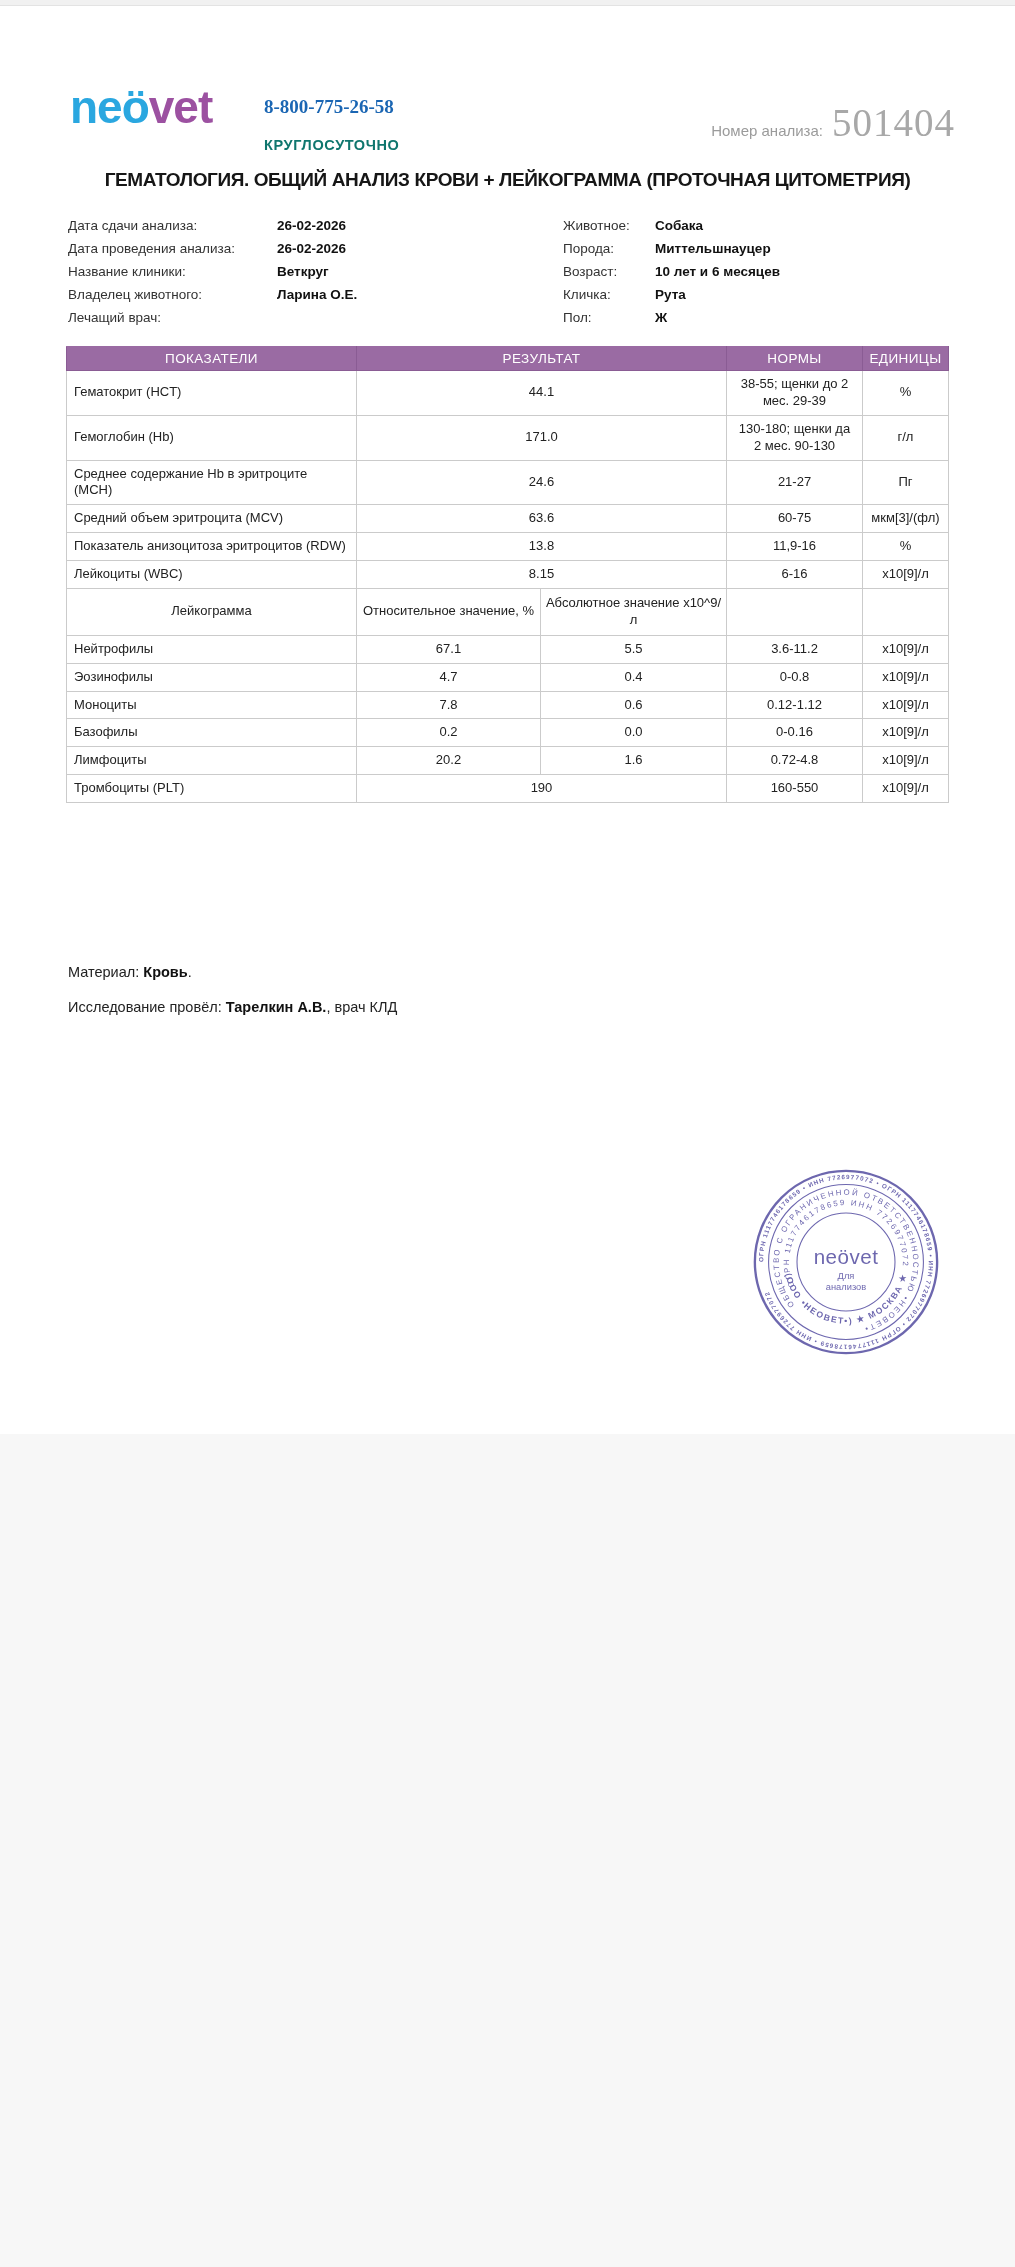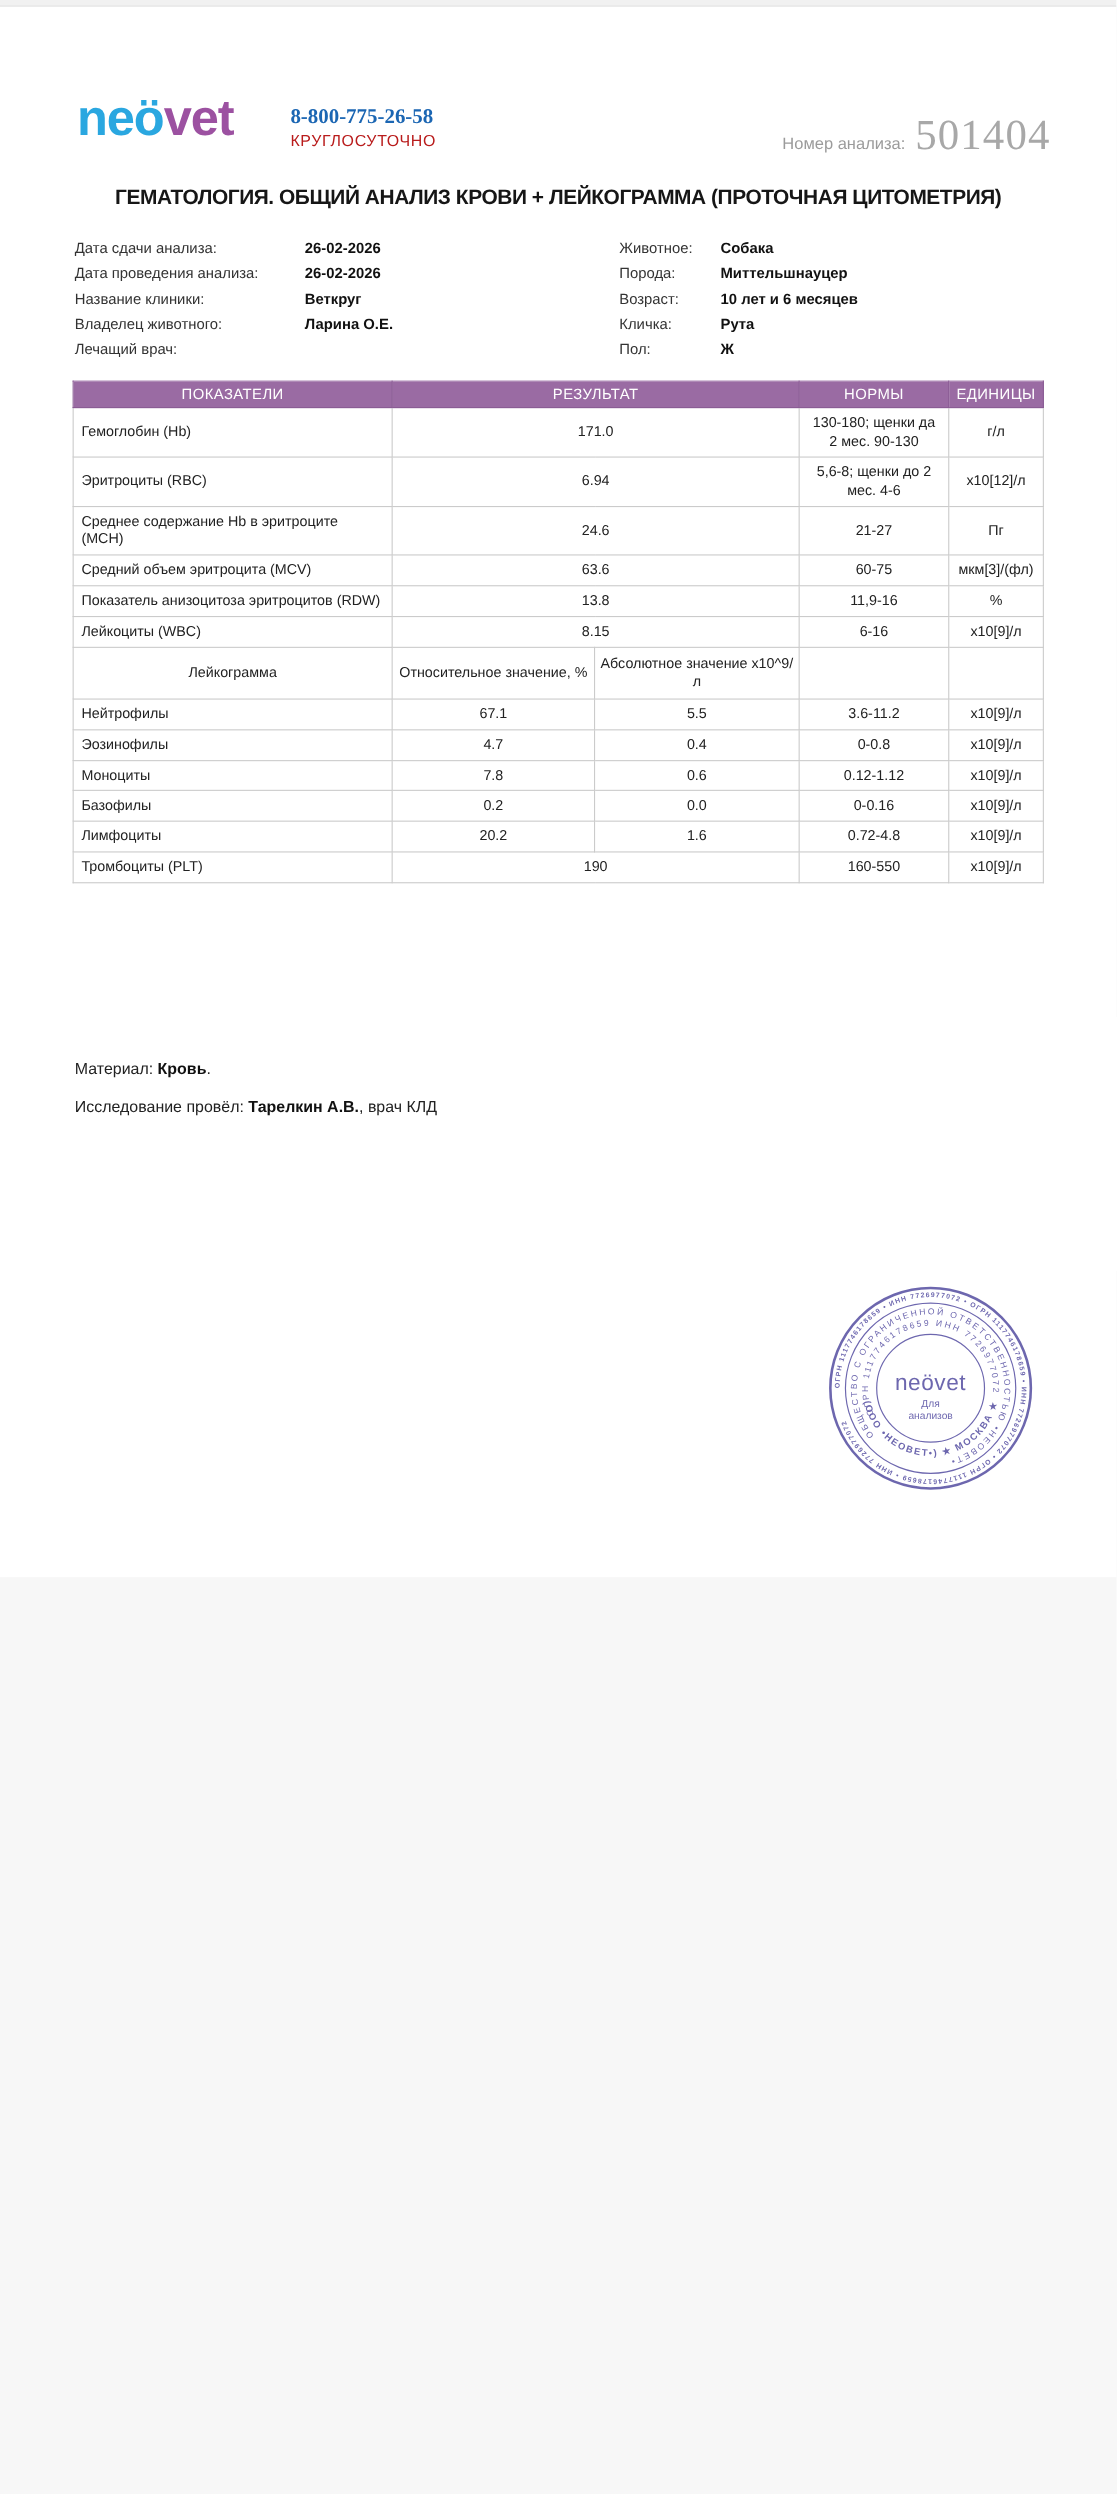--- a/index.html
+++ b/index.html
@@ -26,22 +26,22 @@
     font-size:46px; font-weight:600; letter-spacing:-1px; line-height:1;
   }
   .brand .neo { color:#2aa7e0; }
   .brand .vet { color:#9c51a1; }
   .phone-block { position:absolute; left:264px; top:96px; }
   .phone {
     font-family:"Liberation Serif", serif;
     font-weight:bold; font-size:19px; color:#1b66b3; letter-spacing:0px;
   }
   .phone-sub {
-    margin-top:3px; font-weight:normal; font-size:14.5px;
-    color:#b91c1c; letter-spacing:0.6px;
+    margin-top:19px; font-weight:bold; font-size:14.5px;
+    color:#0f766e; letter-spacing:0.6px;
   }
   .analysis-no {
     position:absolute; right:60px; top:100px;
     display:flex; align-items:baseline; gap:9px;
   }
   .an-label { font-size:15px; color:#9b9b9b; }
   .an-value {
     font-family:"Liberation Serif", serif;
     font-size:39px; color:#a8a8a8; letter-spacing:1px;
   }
@@ -164,30 +164,30 @@
         <col style="width:86px">
     </colgroup>
     <tbody>
         <tr>
           <th>ПОКАЗАТЕЛИ</th>
           <th colspan="2">РЕЗУЛЬТАТ</th>
           <th>НОРМЫ</th>
           <th>ЕДИНИЦЫ</th>
         </tr>
         <tr>
+          <td class="cell-name">Гематокрит (HCT)</td>
+          <td class="cell-val" colspan="2">44.1</td>
+          <td class="cell-val">38-55; щенки до 2 мес. 29-39</td>
+          <td class="cell-val">%</td>
+        </tr>
+        <tr>
           <td class="cell-name">Гемоглобин (Hb)</td>
           <td class="cell-val" colspan="2">171.0</td>
           <td class="cell-val">130-180; щенки да 2 мес. 90-130</td>
           <td class="cell-val">г/л</td>
-        </tr>
-        <tr>
-          <td class="cell-name">Эритроциты (RBC)</td>
-          <td class="cell-val" colspan="2">6.94</td>
-          <td class="cell-val">5,6-8; щенки до 2 мес. 4-6</td>
-          <td class="cell-val">x10[12]/л</td>
         </tr>
         <tr>
           <td class="cell-name">Среднее содержание Hb в эритроците (MCH)</td>
           <td class="cell-val" colspan="2">24.6</td>
           <td class="cell-val">21-27</td>
           <td class="cell-val">Пг</td>
         </tr>
         <tr>
           <td class="cell-name">Средний объем эритроцита (MCV)</td>
           <td class="cell-val" colspan="2">63.6</td>

